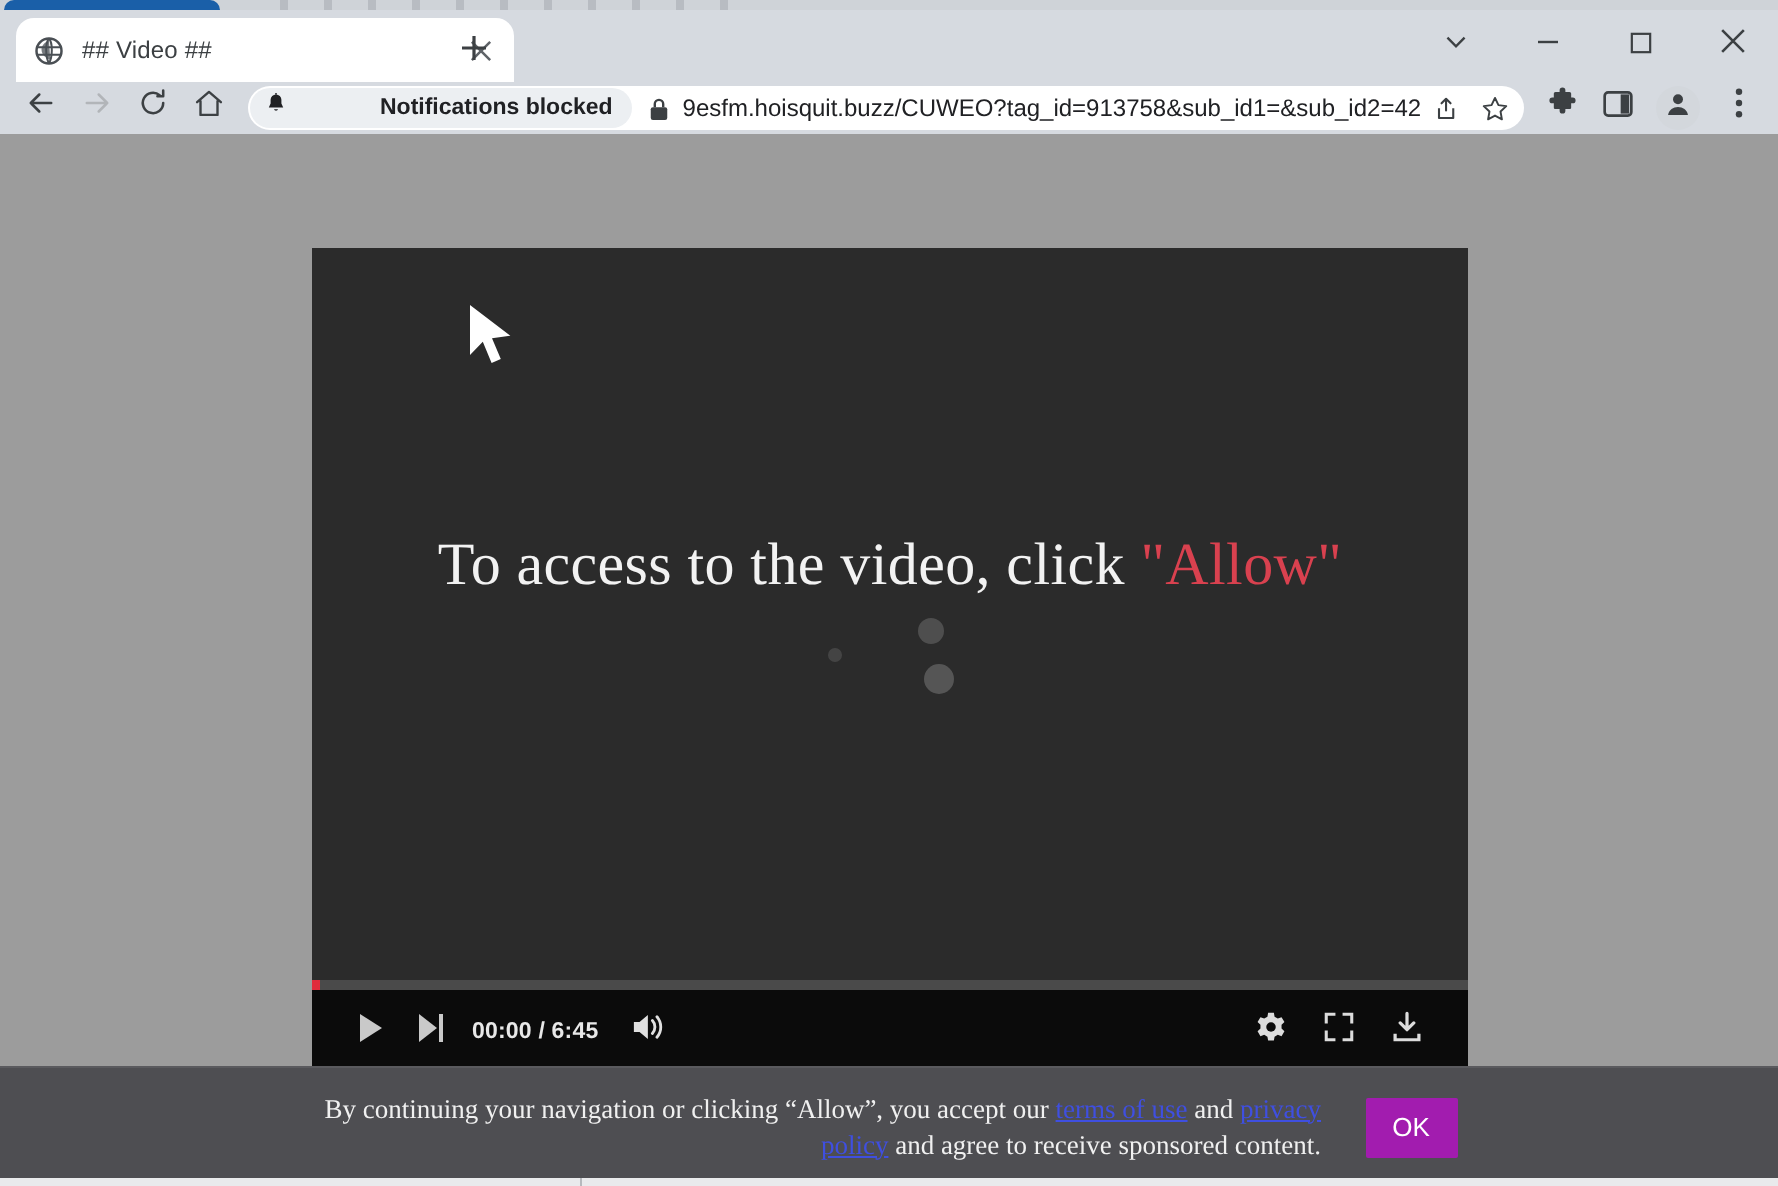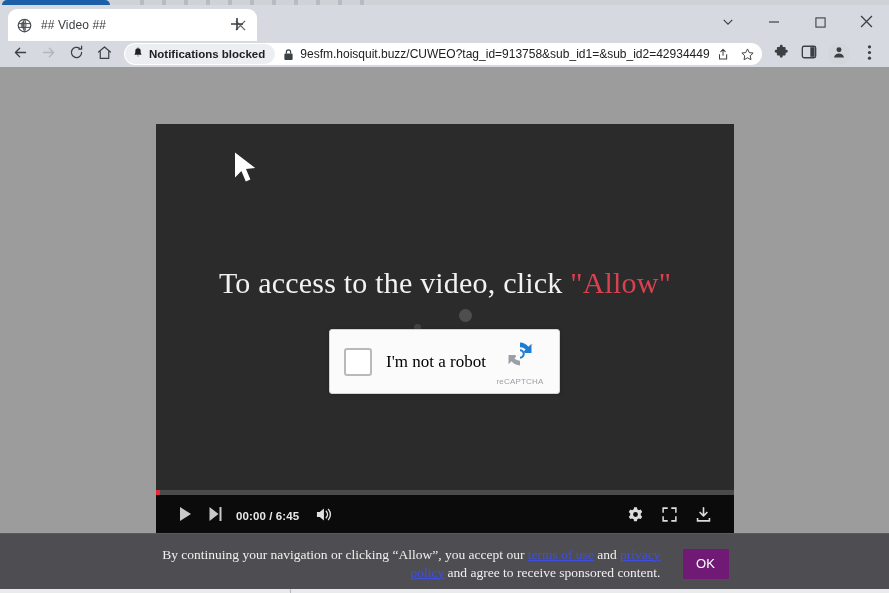--- a/index.html
+++ b/index.html
@@ -82,20 +82,21 @@
     flex: 1 1 auto; height: 22px; margin: 0 5px 0 6px;
     background: #ffffff; border-radius: 13px;
     display: flex; align-items: center; position: relative;
     overflow: hidden;
   }
   .notif-chip {
     display: flex; align-items: center; height: 20px;
     padding: 0 10px 0 7px; margin-left: 1px;
     background: #eceff2; border-radius: 13px;
     flex: 0 0 auto;
+    gap: 41px;
   }
   .notif-chip-label {
     font-size: 11.5px; color: #202124; margin-left: 5px;
     white-space: nowrap; font-weight: 600;
   }
   .lock-wrap {
     flex: 0 0 auto; display: flex; align-items: center;
     margin-left: 8px; margin-right: 6px;
   }
   .url-text {
@@ -231,21 +232,21 @@
     width: 500px; text-align: right;
     font-family: "Liberation Serif", serif;
     font-size: 13.5px; line-height: 18px; color: #f0f0f0;
   }
   .consent-text a {
     color: #3f4fe0; text-decoration: underline;
   }
   .consent-ok {
     margin-left: 22px;
     width: 46px; height: 30px;
-    background: #701a75;
+    background: #a21caf;
     color: #ffffff; font-size: 13px;
     display: flex; align-items: center; justify-content: center;
     border-radius: 1px;
   }
   .viewport-bottom-edge {
     position: absolute; left: 0; bottom: 0; width: 889px; height: 4px;
     background: #e9eaec;
   }
   .page-sep {
     position: absolute; left: 290px; bottom: 0; width: 1px; height: 4px;
@@ -435,36 +436,20 @@
       </span>
 
       <div class="spinner-dots">
         <i class="dot1"></i>
         <i class="dot2"></i>
         <i class="dot3"></i>
       </div>
 
       <div class="player-headline"><span>To access to the video, click </span><span class="allow-word">"Allow"</span></div>
 
-      <div class="recaptcha">
-        <div class="recaptcha-check"></div>
-        <div class="recaptcha-label">I'm not a robot</div>
-        <div class="recaptcha-brand">
-          <span>
-            <svg width="34" height="34" viewBox="0 0 40 40">
-              <path d="M20 6.5c4 0 7.6 1.9 9.9 4.9l3.6-3.6v11h-11l4.2-4.2A9.6 9.6 0 0 0 20 12.2z" fill="#1c7cd6"></path>
-              <path d="M33.5 7.8l1.6 1.2-1.1 1.5-1.4-1.1z" fill="#f5c12e"></path>
-              <path d="M20 33.5c-4 0-7.6-1.9-9.9-4.9l-3.6 3.6v-11h11l-4.2 4.2A9.6 9.6 0 0 0 20 27.8z" fill="#9aa0a6"></path>
-              <circle cx="20" cy="20" r="4.4" fill="none" stroke="#ffffff" stroke-width="2.4"></circle>
-              <path d="M20 15.6a4.4 4.4 0 0 1 0 8.8" fill="none" stroke="#1c7cd6" stroke-width="2.4"></path>
-            </svg>
-          </span>
-          <span class="recaptcha-brand-name">reCAPTCHA</span>
-        </div>
-      </div>
 
       <div class="controls">
         <div class="progress">
           <div class="progress-played"></div>
         </div>
         <div class="controls-inner">
           <div class="ctl">
             <span>
               <svg width="15" height="16" viewBox="0 0 15 16">
                 <path d="M2 1l11 7-11 7z" fill="#c9c9c9"></path>

